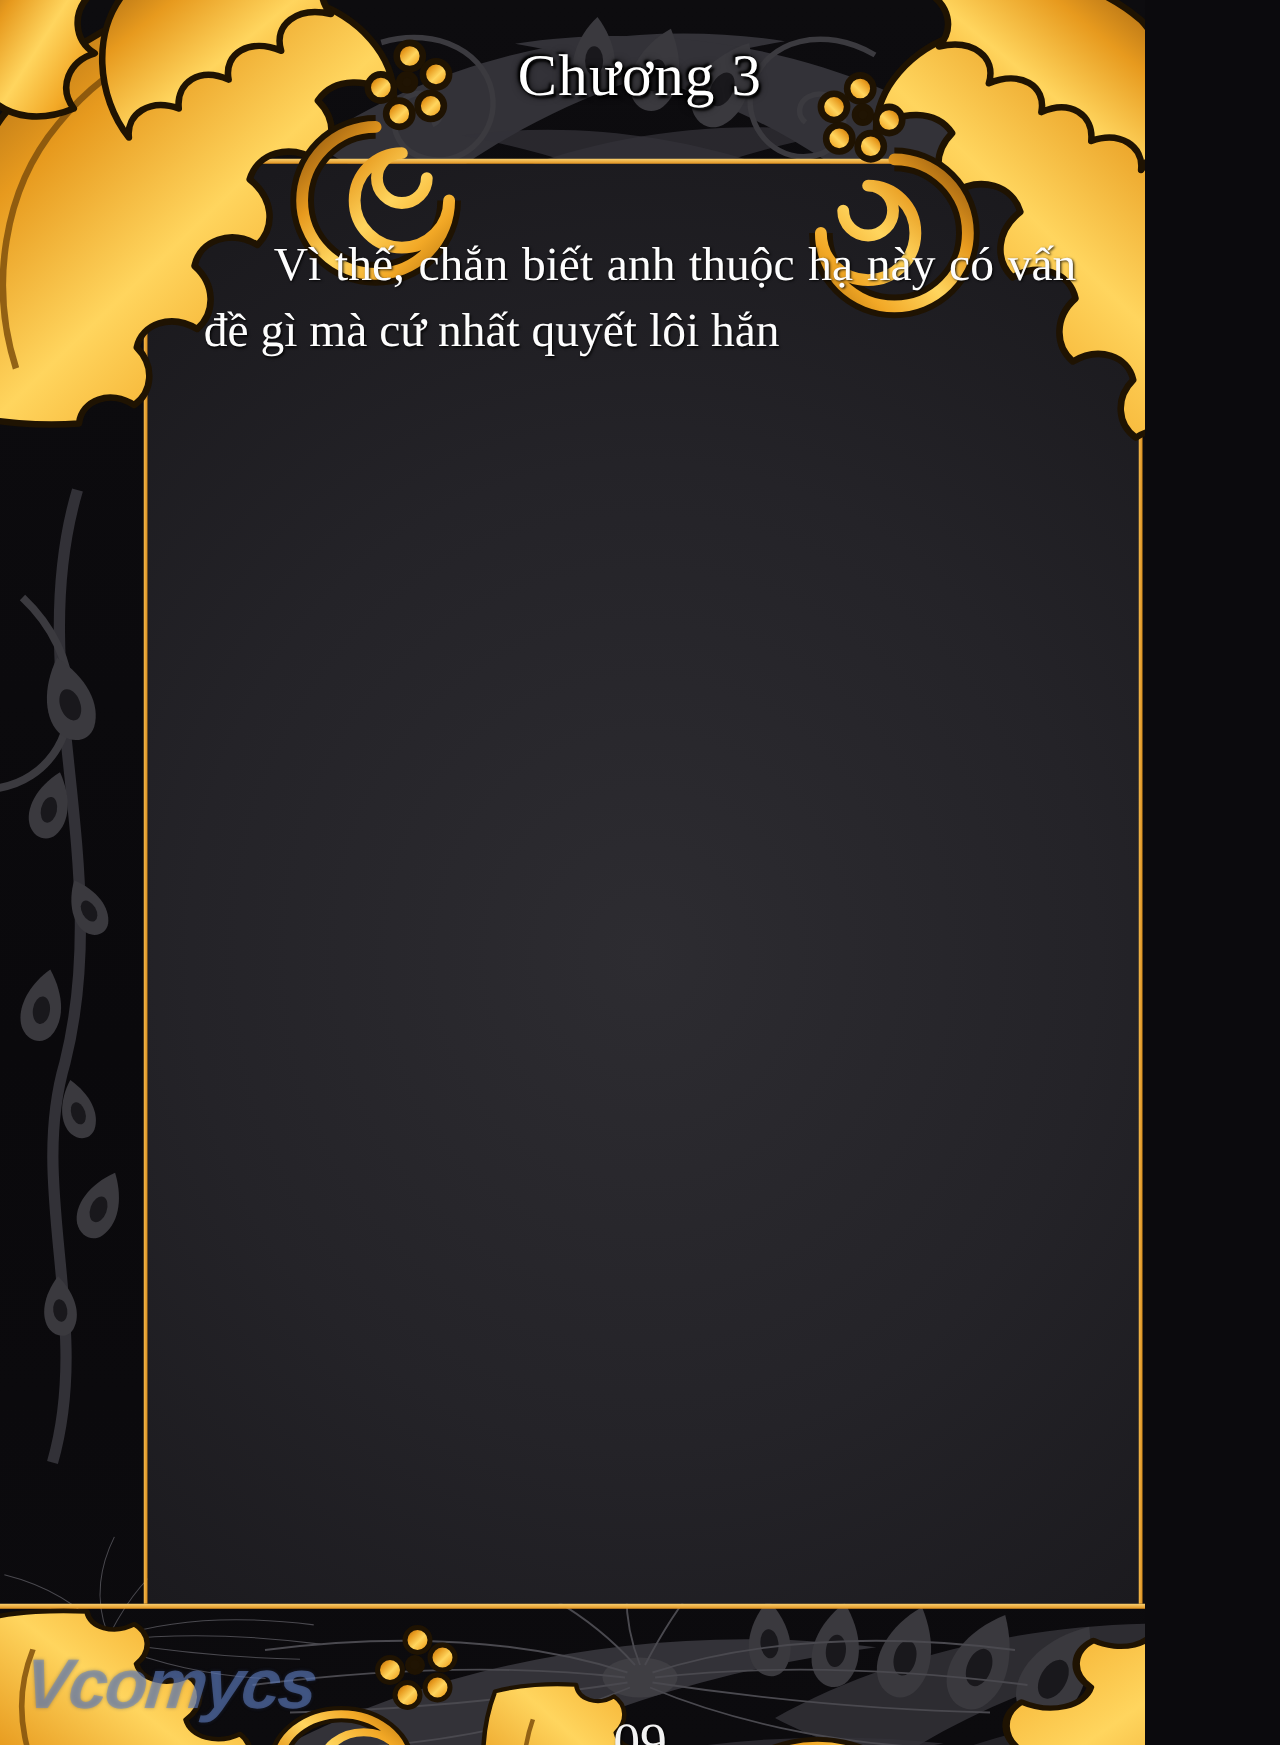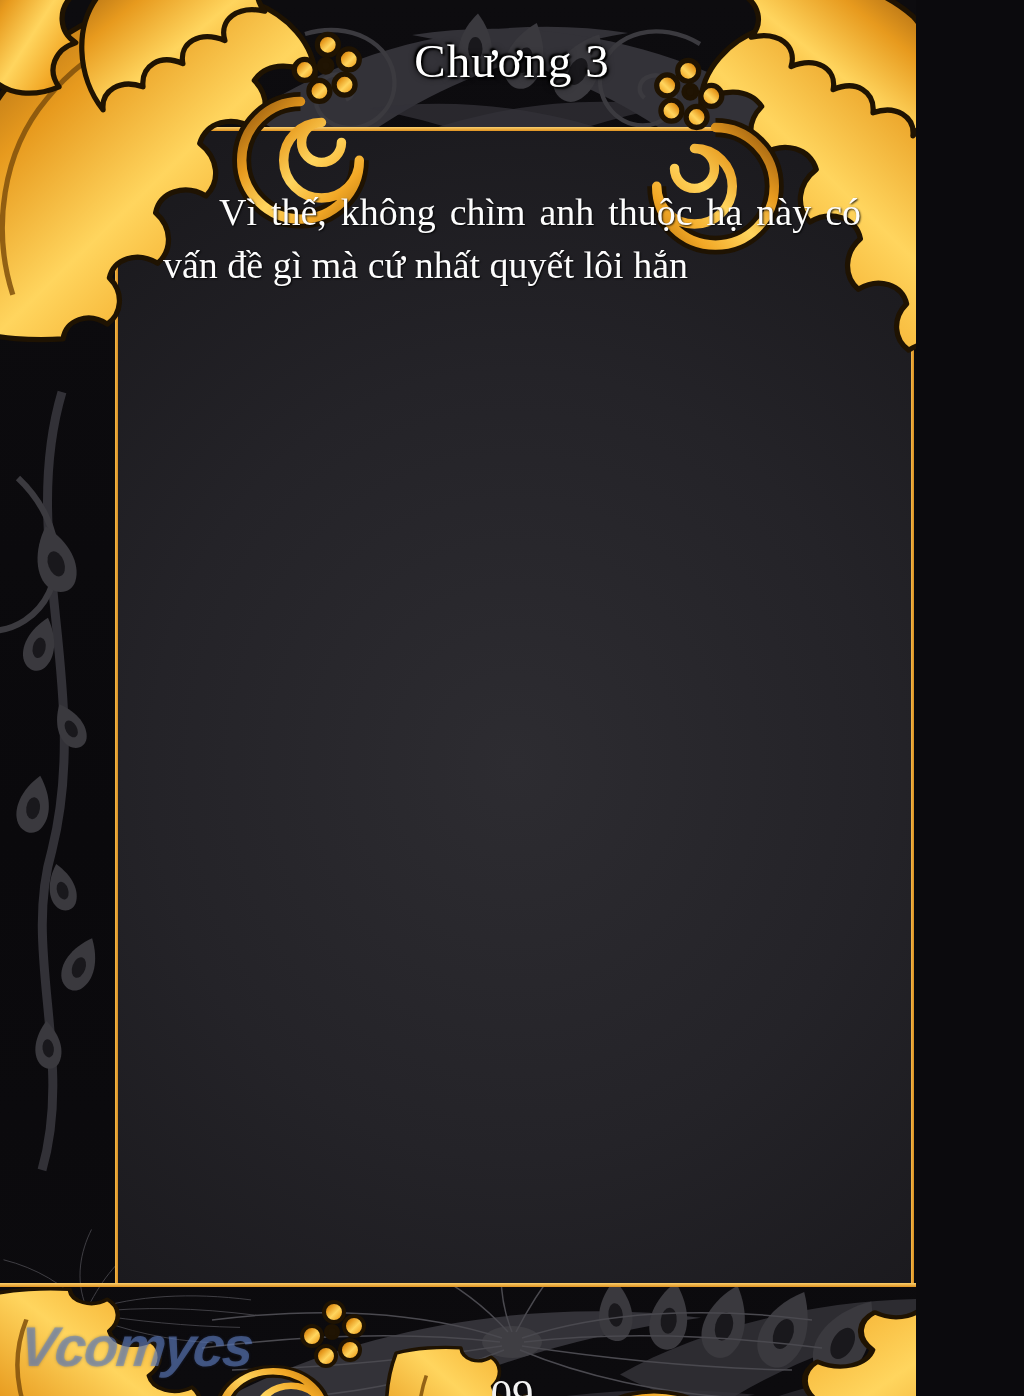--- a/index.html
+++ b/index.html
@@ -154,19 +154,19 @@
 
     <use href="#orn" transform="translate(386,1596) scale(0.72,-0.66)"></use>
 
     <use href="#orn" transform="translate(1050,1620) scale(-1.2,-0.85)"></use>
     <use href="#orn" transform="translate(1185,1000) rotate(60) scale(0.8)"></use>
   </svg>
 
   <div class="title">Chương 3</div>
 
   <div class="content">
-    <p>Vì thế, không chìm anh thuộc hạ này có vấn đề gì mà cứ nhất quyết lôi hắn</p>
+    <p>Vì thế, chắn biết anh thuộc hạ này có vấn đề gì mà cứ nhất quyết lôi hắn</p>
   </div>
 
   <div class="watermark">Vcomycs</div>
   <div class="page-number">09</div>
 
 </div>
 
 </body></html>

